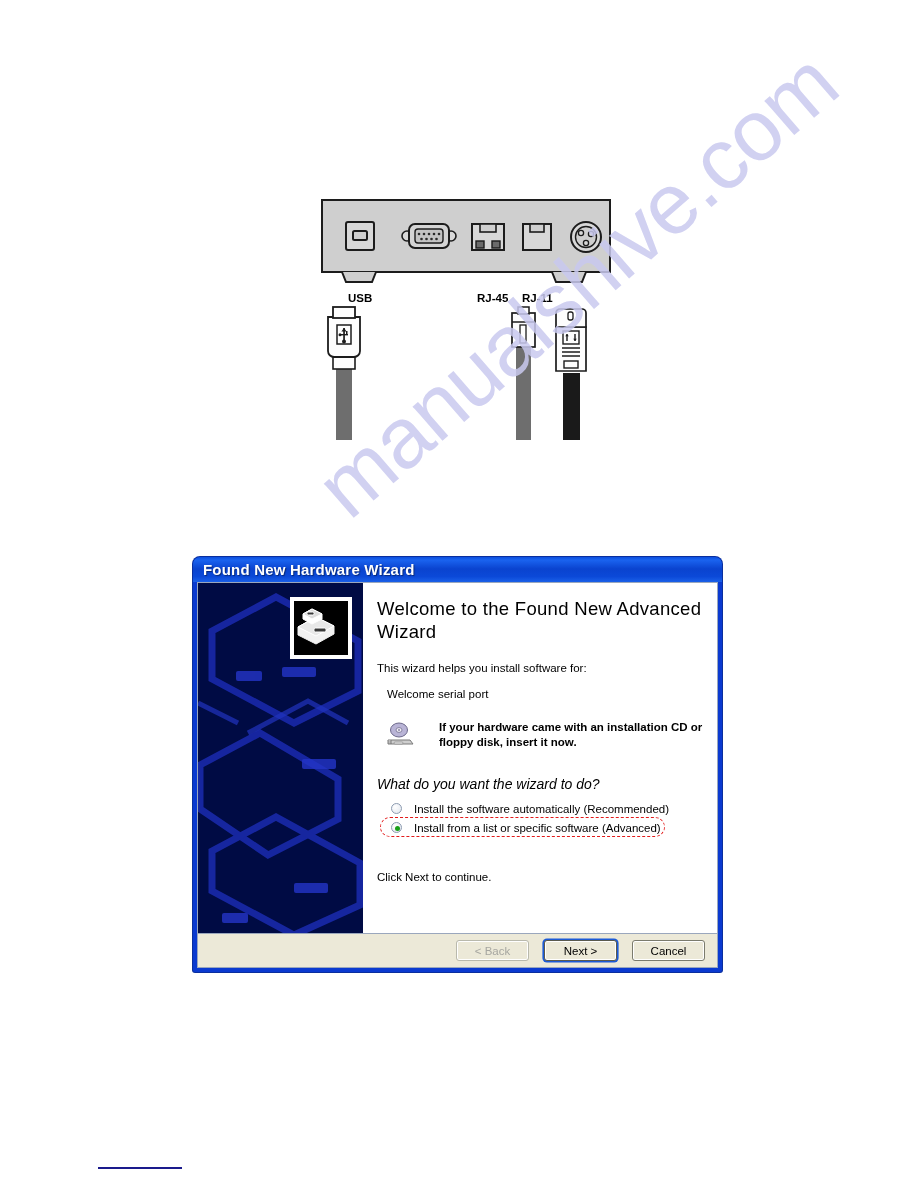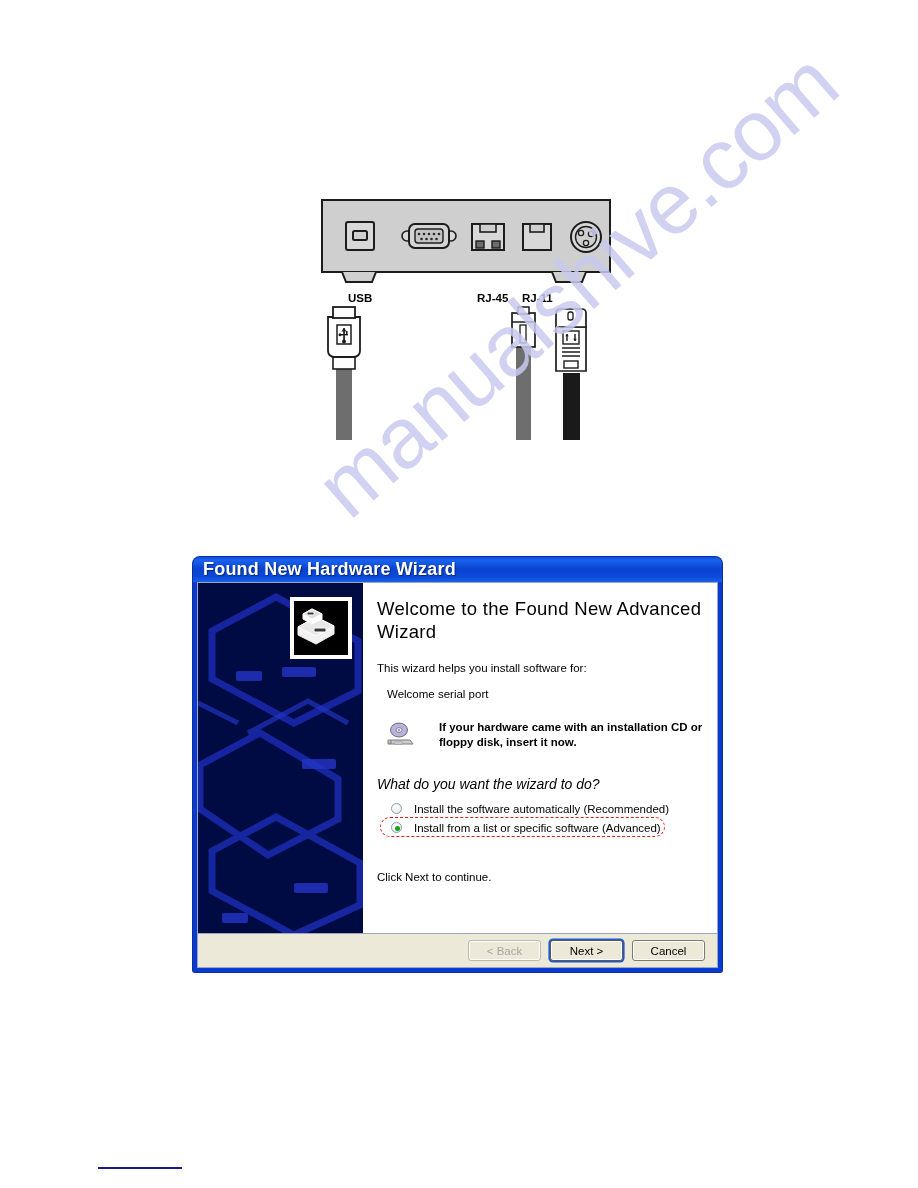--- a/index.html
+++ b/index.html
@@ -65,21 +65,21 @@
   .titlebar{
     height:25px;
     background:linear-gradient(to bottom,#0b4ede 0%,#1a63ef 12%,#0a43cf 48%,#0b49d8 78%,#1a60e8 100%);
     border-radius:6px 6px 0 0;
     display:flex;align-items:center;
     padding-left:10px;
     position:relative;
   }
   .titlebar .title{
     color:#ffffff;
-    font-size:18px;
+    font-size:15px;
     font-weight:bold;
     letter-spacing:.2px;
     text-shadow:1px 1px 1px rgba(0,0,0,.45);
     font-family:"Liberation Sans", sans-serif;
   }
   .dlg-inner{
     position:absolute;
     left:4px; right:4px; top:25px;
     height:352px;
     display:flex;
@@ -166,21 +166,21 @@
   
   .footer{
     position:absolute;
     left:4px; right:4px; top:377px;
     height:34px;
     background:#ece9d8;
     border:1px solid #9aa7bd;
     border-top:none;
     box-sizing:border-box;
     display:flex;align-items:center;justify-content:flex-end;
-    gap:9px;
+    gap:15px;
     padding-right:12px;
   }
   .btn{
     min-width:73px;height:21px;
     font-size:11.5px;
     font-family:"Liberation Sans", sans-serif;
     background:#ece9d8;
     border:1px solid #7b7b6d;
     border-radius:3px;
     color:#000;

